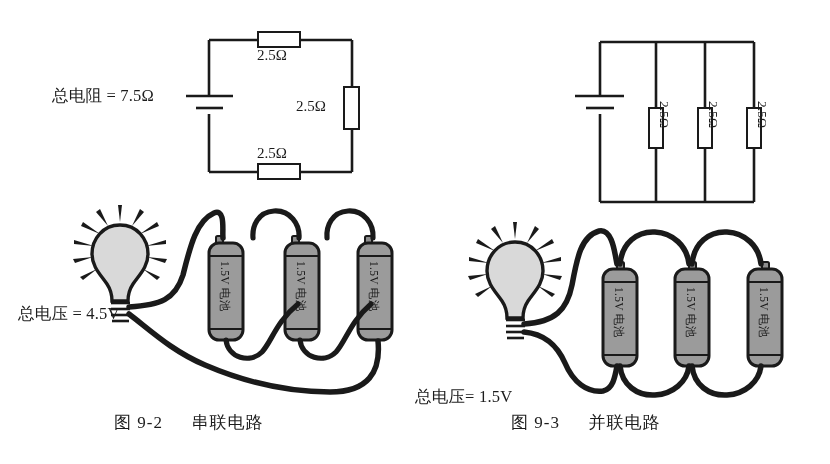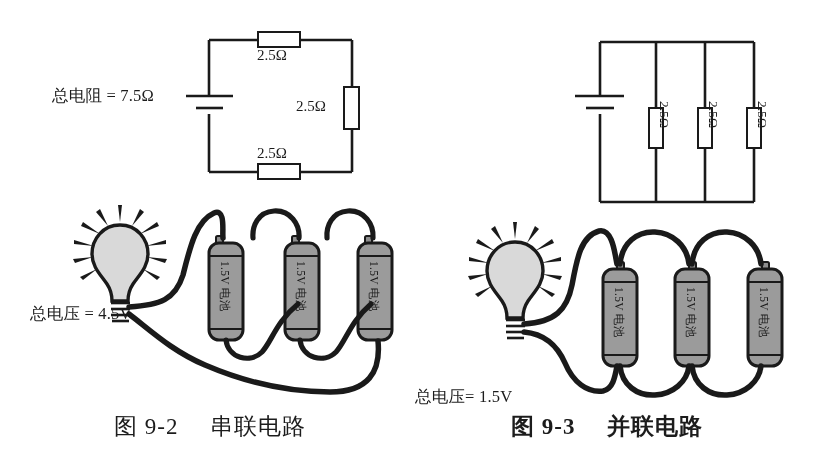--- a/index.html
+++ b/index.html
@@ -67,21 +67,21 @@
     font-size: 11.5px;
     font-family: "Liberation Serif", "DejaVu Serif", serif;
     color: #1a1a1a;
     white-space: nowrap;
     transform-origin: left top;
     transform: rotate(90deg);
     letter-spacing: 0.3px;
   }
   .caption {
     position: absolute;
-    font-size: 23px;
+    font-size: 17px;
     letter-spacing: 1px;
     white-space: nowrap;
     color: #1c1c1c;
   }
   .caption .cap-gap { display: inline-block; width: 18px; }
 </style>
 </head>
 <body>
 
 <div id="figure-root">
@@ -191,21 +191,21 @@
     </svg>
 
     <div class="lbl lbl-res-total" style="left:52px; top:88px;">总电阻 = 7.5Ω</div>
 
     <div class="lbl lbl-ohm" style="left:257px; top:48px;">2.5Ω</div>
 
     <div class="lbl lbl-ohm" style="left:296px; top:99px;">2.5Ω</div>
 
     <div class="lbl lbl-ohm" style="left:257px; top:146px;">2.5Ω</div>
 
-    <div class="lbl lbl-volt-total" style="left:30px; top:306px;">总电压 = 4.5V</div>
+    <div class="lbl lbl-volt-total" style="left:18px; top:306px;">总电压 = 4.5V</div>
 
     <div class="lbl-battery" style="left:232px; top:261px;">1.5V 电池</div>
     <div class="lbl-battery" style="left:308px; top:261px;">1.5V 电池</div>
     <div class="lbl-battery" style="left:381px; top:261px;">1.5V 电池</div>
 
     <div class="caption" style="left:114px; top:411px;">
       <span>图 9-2</span>
       <span class="cap-gap"></span>
       <span>串联电路</span>
     </div>
@@ -314,20 +314,20 @@
     <div class="lbl lbl-ohm-vert" style="left:256px; top:101px;">2.5Ω</div>
     <div class="lbl lbl-ohm-vert" style="left:305px; top:101px;">2.5Ω</div>
     <div class="lbl lbl-ohm-vert" style="left:354px; top:101px;">2.5Ω</div>
 
     <div class="lbl lbl-volt-total" style="left:0px; top:341px;margin-top:48px;">总电压= 1.5V</div>
 
     <div class="lbl-battery" style="left:211px; top:287px;">1.5V 电池</div>
     <div class="lbl-battery" style="left:283px; top:287px;">1.5V 电池</div>
     <div class="lbl-battery" style="left:356px; top:287px;">1.5V 电池</div>
 
-    <div class="caption" style="left:96px; top:411px;font-weight:bold;">
+    <div class="caption" style="left:96px; top:411px;">
       <span>图 9-3</span>
       <span class="cap-gap"></span>
       <span>并联电路</span>
     </div>
   </div>
 
 </div>
 
 </body></html>

